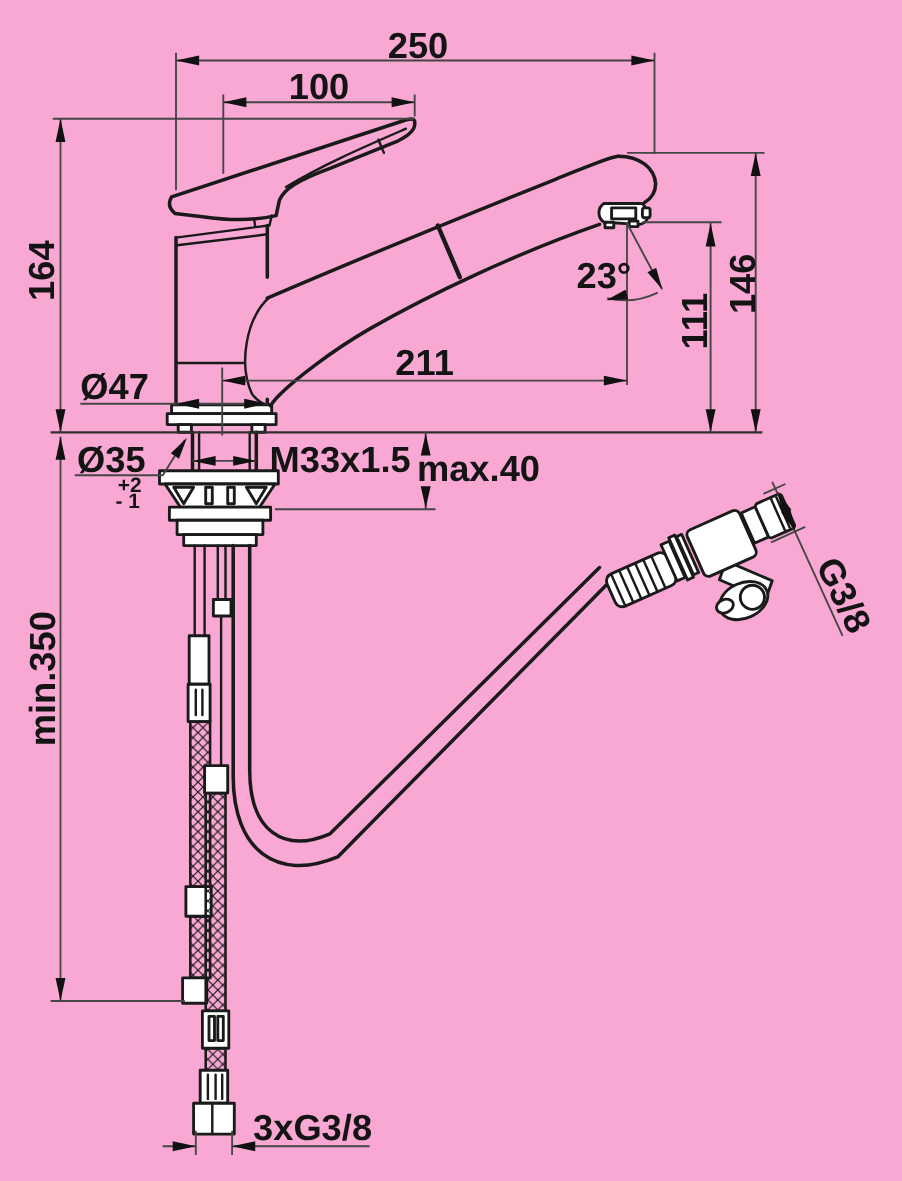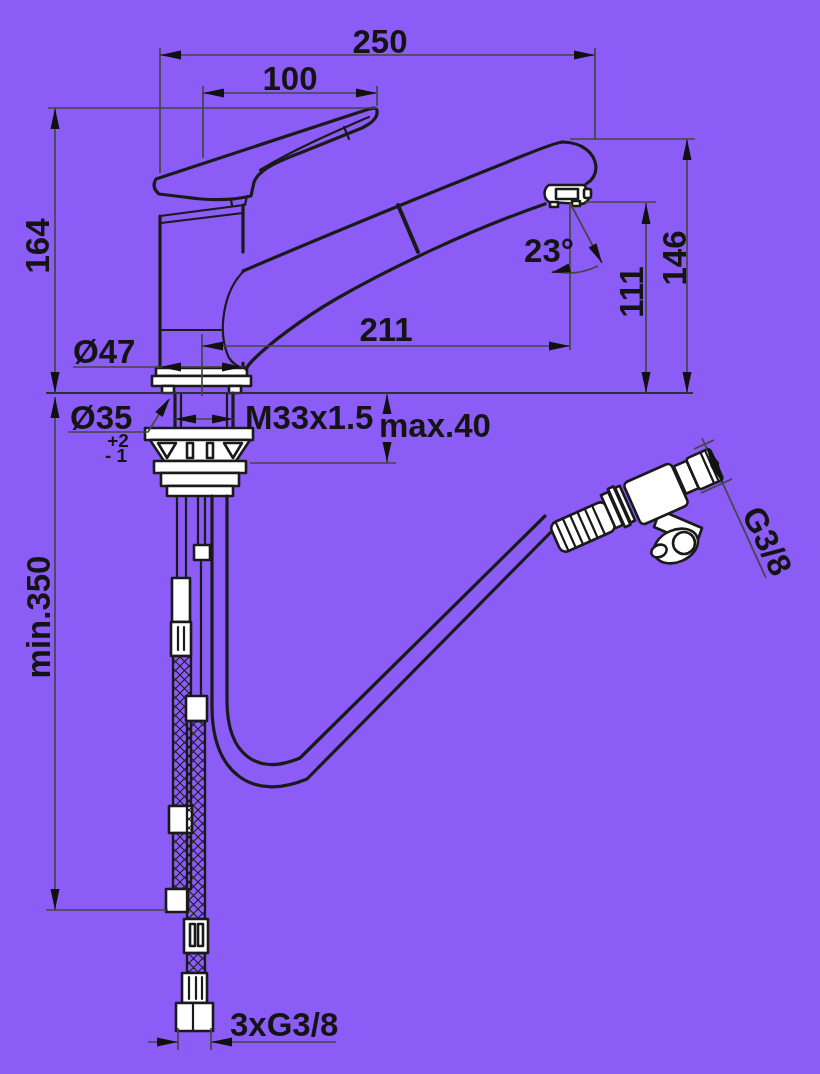--- a/index.html
+++ b/index.html
@@ -1,16 +1,16 @@
 <!DOCTYPE html>
 <html><head>
 <meta charset="utf-8">
 <style>
   html,body { margin:0; padding:0; background:#ffffff; }
-  .stage { width:820px; height:1074px; background:#8b5cf6; position:relative; overflow:hidden; }
+  .stage { width:820px; height:1074px; background:#f9a8d4; position:relative; overflow:hidden; }
   svg { display:block; }
   text {
     font-family:"Liberation Sans", sans-serif;
     font-weight:bold;
     fill:#141414;
   }
   .dim-label { font-size:33px; }
   .tol-label { font-size:19px; }
   .art   { stroke:#1a1a1a; fill:none; stroke-width:3.2; stroke-linecap:round; stroke-linejoin:round; }
   .art-thin { stroke:#1a1a1a; fill:none; stroke-width:2.2; stroke-linecap:round; }

